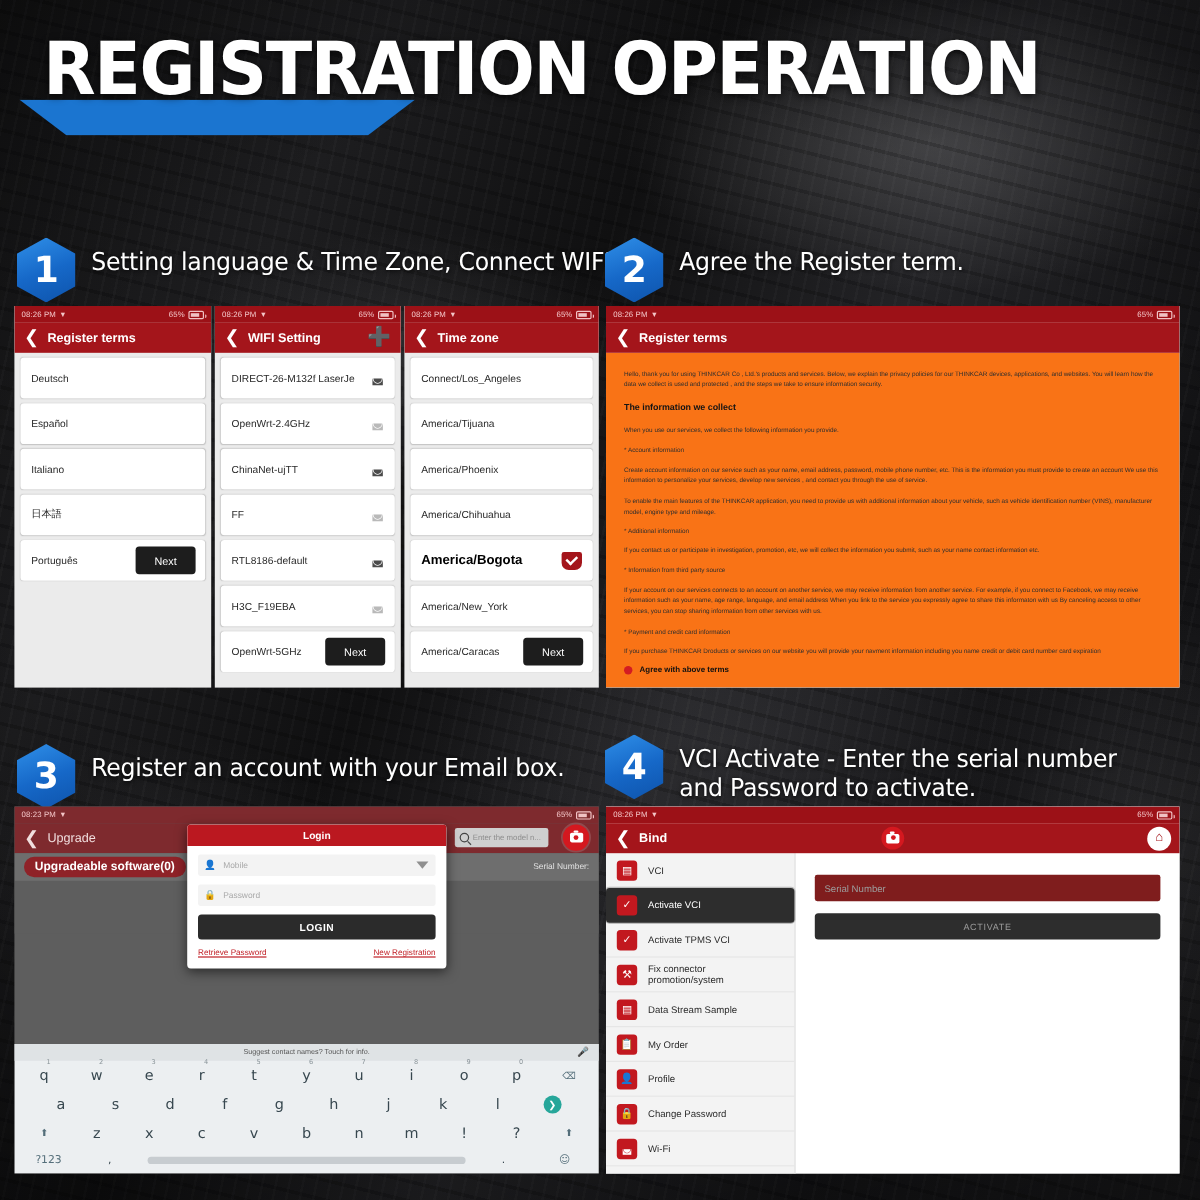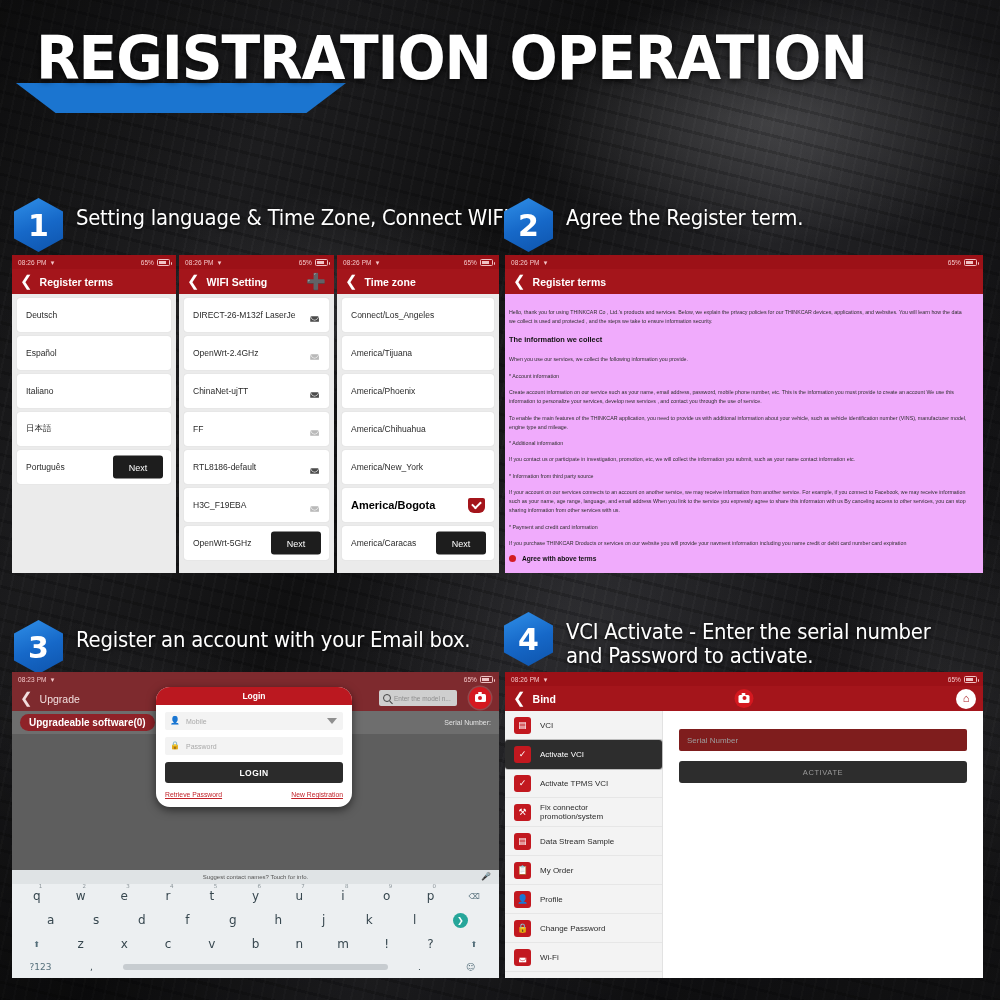--- a/index.html
+++ b/index.html
@@ -121,21 +121,21 @@
   .wifi-ic.weak { color:#b9b9b9; }
 
   .nextbtn {
     position: absolute; right: 8px; top: 50%; transform: translateY(-50%);
     background: #1d1d1d; color: #fff; border-radius: 3px;
     width: 50px; height: 23px; display:flex; align-items:center; justify-content:center;
     font-size: 9px;
   }
 
   
-  .terms { padding: 14px 15px 0 4px; background:#f0abfc; height: calc(100% - 39px); overflow:hidden; }
+  .terms { padding: 14px 15px 0 15px; background:#f97316; height: calc(100% - 39px); overflow:hidden; }
   .terms p { font-size: 5.3px; line-height: 1.75; color: #2e2e2e; margin-bottom: 7px; }
   .terms p.h { font-size: 7.4px; font-weight: 700; color:#141414; margin: 6px 0 9px; }
   .agree { display:flex; align-items:center; gap:6px; margin-top: 5px; }
   .radio-dot { width:7px; height:7px; border-radius:50%; background:#d31c22; }
   .agree span.t { font-size:6.6px; font-weight:700; color:#111; }
 
   
   .p3-top { height:25px; background:#7e2a2e; display:flex; align-items:center; padding:0 8px; color:#f1dede; font-size:10.5px; position:relative;}
   .searchbox{
     position:absolute; right:42px; top:4px; width:78px; height:16px; background:#cfcfcf;
@@ -153,22 +153,22 @@
   .cam-glyph::before{content:"";position:absolute;left:3.5px;top:1.7px;width:4px;height:4px;border-radius:50%;background:#d4181f;}
   .cam-glyph::after{content:"";position:absolute;left:3px;top:-1.6px;width:4px;height:2px;background:#fff;border-radius:1px;}
 
   .p3-sub { height:23px; background:#6e6e6e; display:flex; align-items:center; padding:0 8px; position:relative;}
   .pill { background:#8f2228; color:#fff; border-radius:10px; padding:3px 9px; font-size:10px; font-weight:700;}
   .p3-sub .g2{ color:#d6d6d6; font-size:7.5px; margin-left:16px;}
   .p3-sub .sn{ margin-left:auto; color:#e2e2e2; font-size:7px;}
   .p3-body{ background:#5e5e5e; height:44px;}
 
   .login-dlg{
-    position:absolute; left:144px; top:15px; width:196px;
-    background:#fff; border-radius:14px; overflow:hidden;
+    position:absolute; left:144px; top:15px; width:216px;
+    background:#fff; border-radius:3px; overflow:hidden;
     box-shadow:0 3px 10px rgba(0,0,0,.55); z-index:5;
   }
   .login-hd{ height:18px; background:#bb1820; color:#fff; display:flex;align-items:center;justify-content:center;
     font-size:8.5px; font-weight:700;}
   .login-bd{ padding:7px 9px 9px;}
   .fld{ height:18px; background:#f3f3f3; border-radius:2px; display:flex; align-items:center;
     padding:0 6px; gap:6px; margin-bottom:7px; font-size:7px; color:#a9a9a9; position:relative;}
   .fic{ width:9px;height:9px; color:#b4282e; font-size:8px; line-height:1; display:flex;align-items:center;justify-content:center;}
   .caret{ margin-left:auto; width:0;height:0; border-left:5px solid transparent;border-right:5px solid transparent;border-top:6px solid #8f8f8f;}
   .login-btn{ height:21px; background:#2b2b2b; color:#fff; border-radius:3px;
@@ -347,26 +347,26 @@
         </div>
       <div class="card">
         <span>America/Tijuana</span>
         </div>
       <div class="card">
         <span>America/Phoenix</span>
         </div>
       <div class="card">
         <span>America/Chihuahua</span>
         </div>
-      <div class="card">
-        <span>America/New_York</span>
-        </div>
       <div class="card sel">
         <span>America/Bogota</span>
         <span class="tick"></span>
+        </div>
+      <div class="card">
+        <span>America/New_York</span>
         </div>
       <div class="card">
         <span>America/Caracas</span>
         <span class="nextbtn">Next</span>
         </div>
     </div>
   </div>
 
   <div class="screen" style="left:505px; top:255px; width:478px; height:318px; background:#fff;">
     <div class="statusbar">

